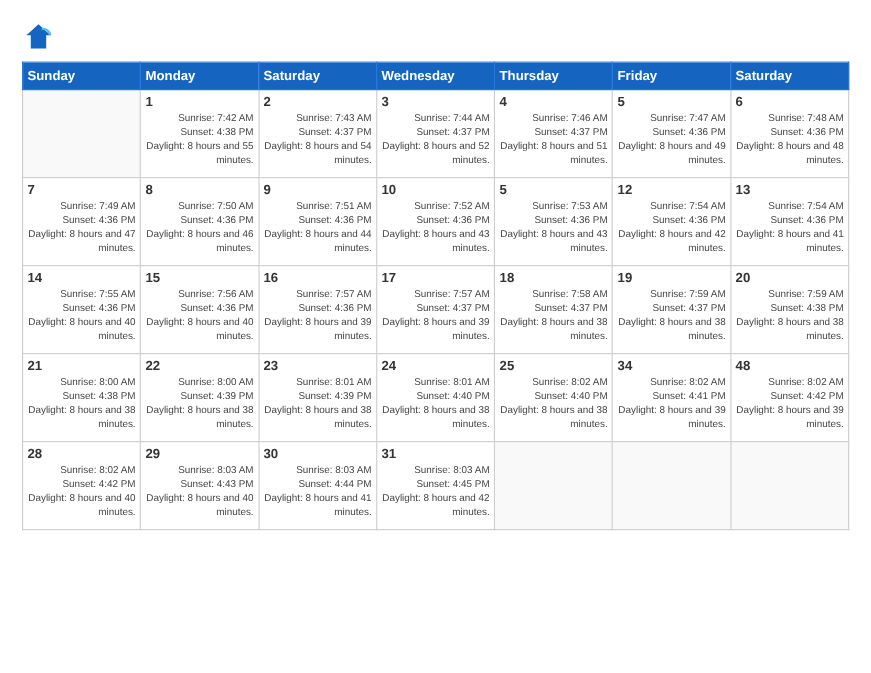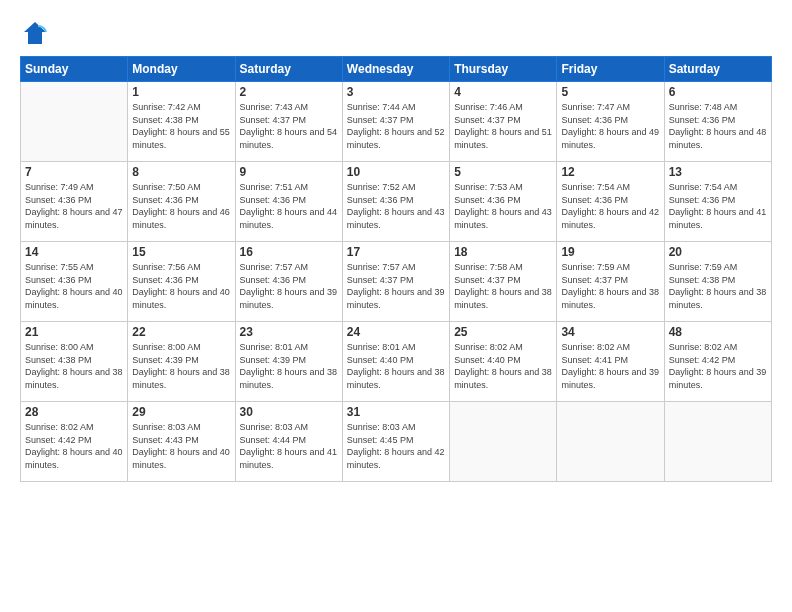--- a/index.html
+++ b/index.html
@@ -86,20 +86,21 @@
       font-size: 12px;
       font-weight: bold;
       color: #333;
       display: block;
       margin-bottom: 2px;
     }
     .cell-content {
       font-size: 9px;
       line-height: 1.4;
       color: #444;
+      text-align: right;
     }
     .week-row td {
       height: 80px;
     }
   </style>
 </head>
 <body>
 
 <div class="page">
   <div class="header">

